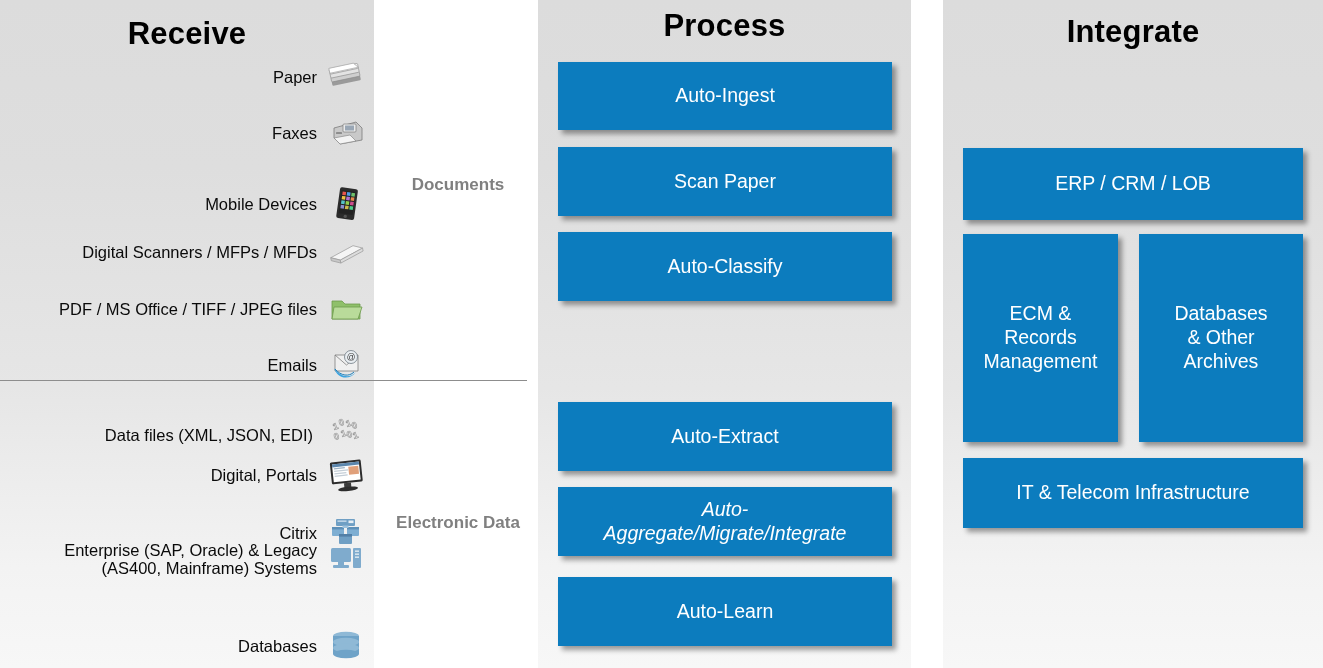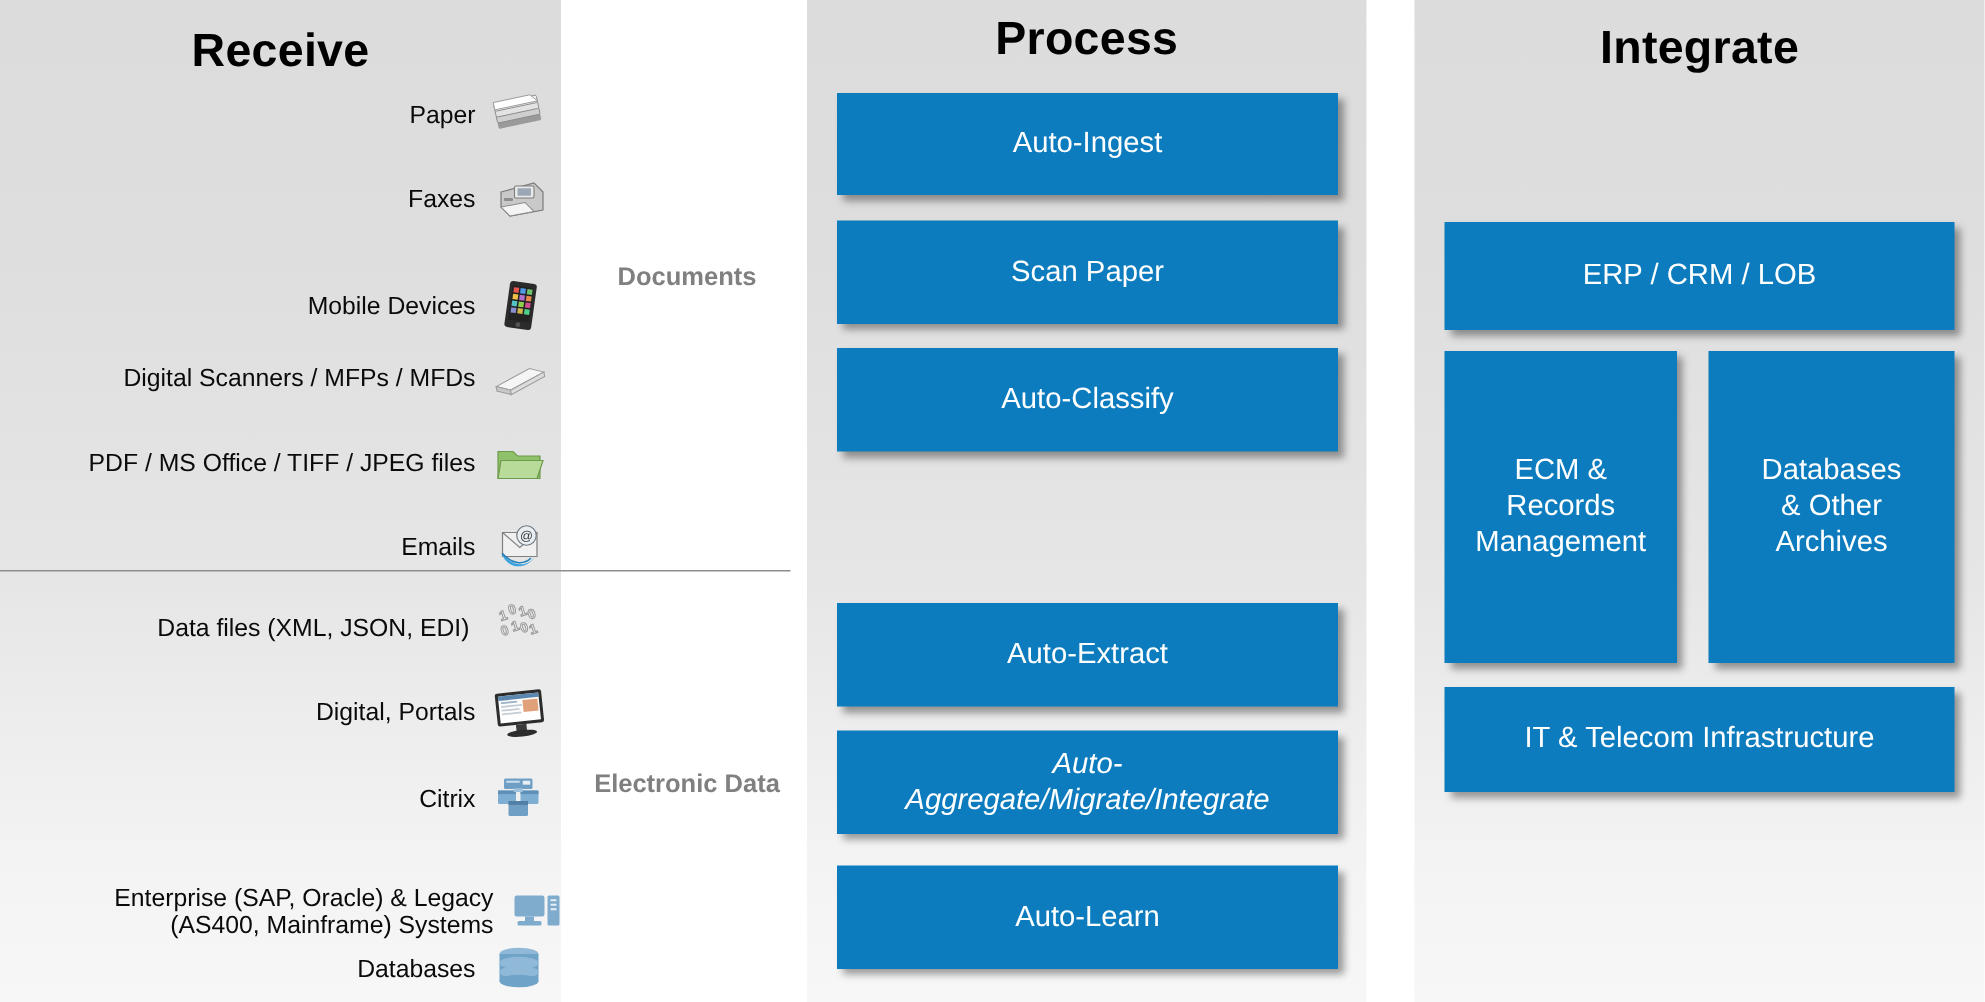--- a/index.html
+++ b/index.html
@@ -215,21 +215,21 @@
             <path d="M9 9 L32 9 L32 25 L9 25 Z" fill="#f0f0f0" stroke="#7f7f7f" stroke-width="0.8"></path>
             <path d="M9 9 L20.5 19 L32 9" fill="none" stroke="#7f7f7f" stroke-width="0.8"></path>
             <circle cx="25" cy="11" r="6.5" fill="#e9eef2" stroke="#6f7a83" stroke-width="0.8"></circle>
             <text x="25" y="14.3" font-size="8.5" text-anchor="middle" fill="#3a3a3a" font-family="'Liberation Sans', sans-serif">@</text>
             <path d="M8 22 C14 31, 24 33, 30 26 C24 34, 12 34, 8 22 Z" fill="#3ba3e0"></path>
             <path d="M9 23 C15 30, 23 31, 28 26" fill="none" stroke="#1f7fba" stroke-width="1"></path>
           </svg>
         </span>
       </div>
 
-      <div class="receive-row" style="top:348px;gap:13px;">
+      <div class="receive-row" style="top:364px;gap:13px;">
         <span class="receive-label">Data files (XML, JSON, EDI)</span>
         <span class="receive-icon">
           <svg width="40" height="38" viewBox="0 0 40 38">
             <g font-family="'Liberation Sans', sans-serif" font-size="9" font-weight="bold" fill="#ffffff" stroke="#9a9a9a" stroke-width="0.7">
               <text x="8" y="14" transform="rotate(-18 8 14)">1</text>
               <text x="14" y="10" transform="rotate(-18 14 10)">0</text>
               <text x="21" y="11" transform="rotate(-18 21 11)">1</text>
               <text x="27" y="13" transform="rotate(-18 27 13)">0</text>
               <text x="9" y="24" transform="rotate(-18 9 24)">0</text>
               <text x="16" y="21" transform="rotate(-18 16 21)">1</text>
@@ -271,21 +271,21 @@
             <rect x="6" y="13" width="12" height="2.4" fill="#5e90b8"></rect>
             <rect x="21" y="13" width="12" height="9" rx="1" fill="#7eaed2"></rect>
             <rect x="21" y="13" width="12" height="2.4" fill="#5e90b8"></rect>
             <rect x="13" y="20" width="13" height="10" rx="1" fill="#6f9fc4"></rect>
             <rect x="13" y="20" width="13" height="2.6" fill="#527fa6"></rect>
             <rect x="16.5" y="11.5" width="6" height="2.5" fill="#9dc2dd"></rect>
           </svg>
         </span>
       </div>
 
-      <div class="receive-row" style="top:537px;padding-left:12px;">
+      <div class="receive-row" style="top:488px;">
         <span class="receive-label">Enterprise (SAP, Oracle) &amp; Legacy
 (AS400, Mainframe) Systems</span>
         <span class="receive-icon">
           <svg width="40" height="38" viewBox="0 0 40 38">
             <rect x="5" y="8" width="20" height="14" rx="1.5" fill="#7fabcd"></rect>
             <rect x="12" y="22" width="6" height="3" fill="#7fabcd"></rect>
             <rect x="7" y="25" width="16" height="3" rx="1" fill="#7fabcd"></rect>
             <rect x="27" y="8" width="8" height="20" rx="1" fill="#7fabcd"></rect>
             <rect x="29" y="10.5" width="4" height="1.3" fill="#e8f0f6"></rect>
             <rect x="29" y="13.5" width="4" height="1.3" fill="#e8f0f6"></rect>

